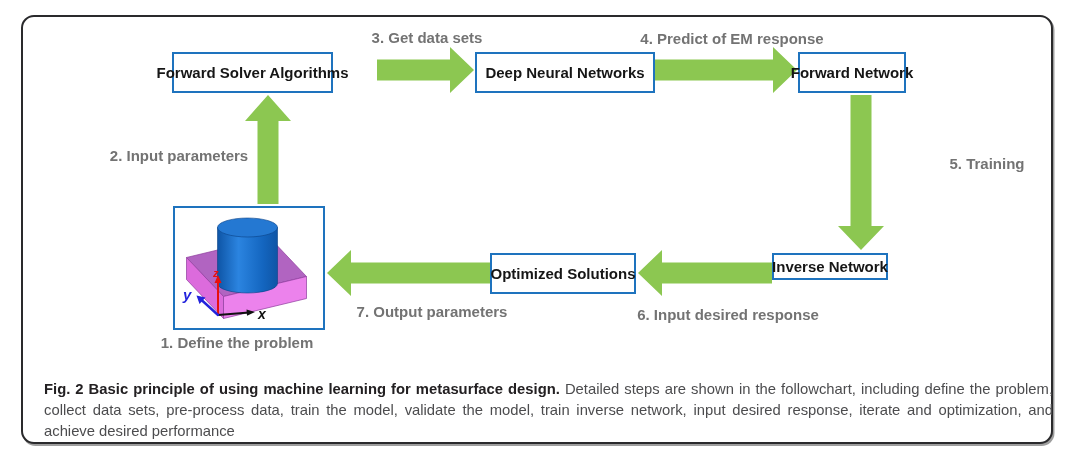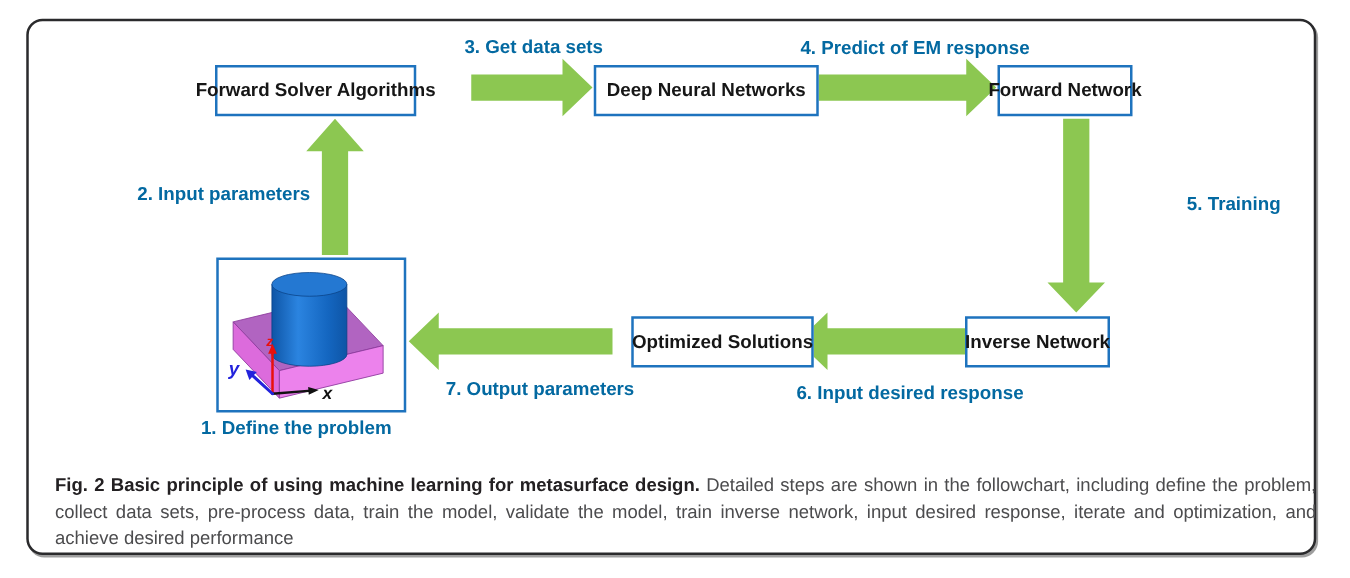--- a/index.html
+++ b/index.html
@@ -15,28 +15,28 @@
   .arrow-svg{position:absolute;left:0;top:0;width:1080px;height:462px;pointer-events:none;}
   .arrow{fill:#8CC751;}
   .fbox{
     position:absolute;box-sizing:border-box;background:#ffffff;
     border:2.5px solid #1E73BE;display:flex;align-items:center;justify-content:center;
     font-weight:bold;font-size:15px;color:#161616;white-space:nowrap;
   }
   .b-forward-solver{left:172px;top:52px;width:161px;height:41px;}
   .b-dnn{left:475px;top:52px;width:180px;height:41px;}
   .b-forward-net{left:798px;top:52px;width:108px;height:41px;}
-  .b-inverse{left:772px;top:253px;width:116px;height:41px;}
-  .b-optimized{left:490px;top:253px;width:146px;height:41px;margin-left:15px;}
+  .b-inverse{left:772px;top:253px;width:116px;height:27px;}
+  .b-optimized{left:490px;top:253px;width:146px;height:41px;}
   .imgbox{
     position:absolute;left:173px;top:206px;width:152px;height:124px;
     box-sizing:border-box;border:2.5px solid #1E73BE;background:#ffffff;
   }
   .step{
-    position:absolute;font-weight:bold;font-size:15px;color:#0369a1;
+    position:absolute;font-weight:bold;font-size:15px;color:#737373;
     white-space:nowrap;transform:translateX(-50%);
   }
   .s1{left:237px;top:334px;}
   .s2{left:179px;top:147px;}
   .s3{left:427px;top:29px;}
   .s4{left:732px;top:30px;}
   .s5{left:987px;top:155px;}
   .s6{left:728px;top:306px;}
   .s7{left:432px;top:303px;}
   .caption{

